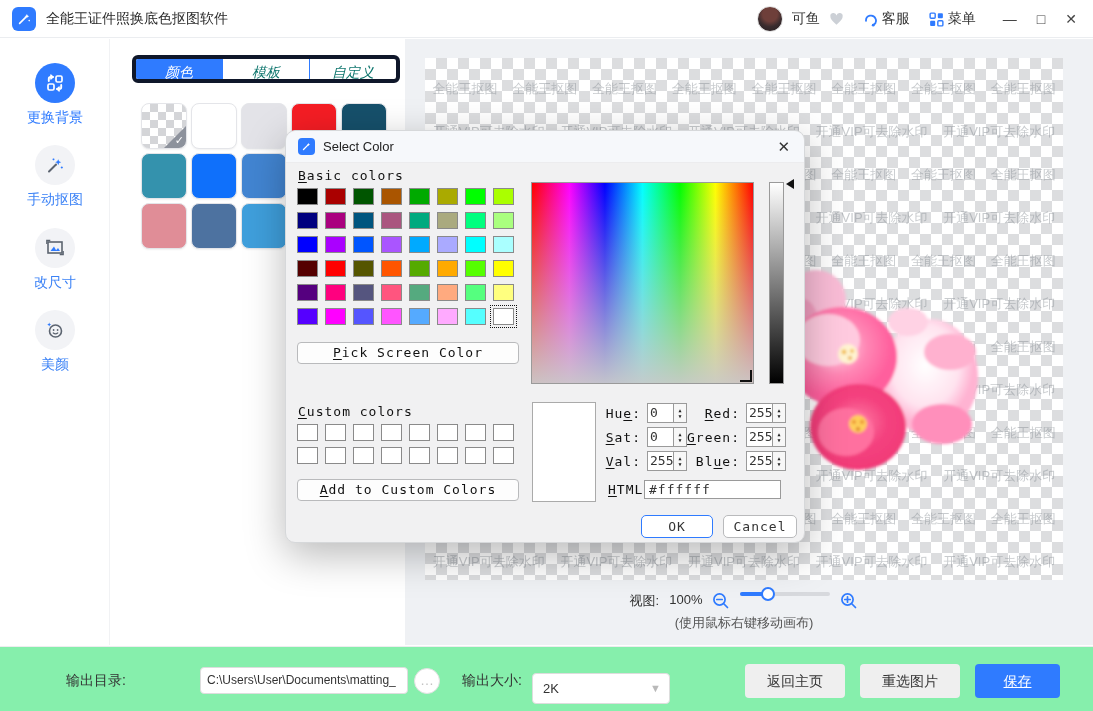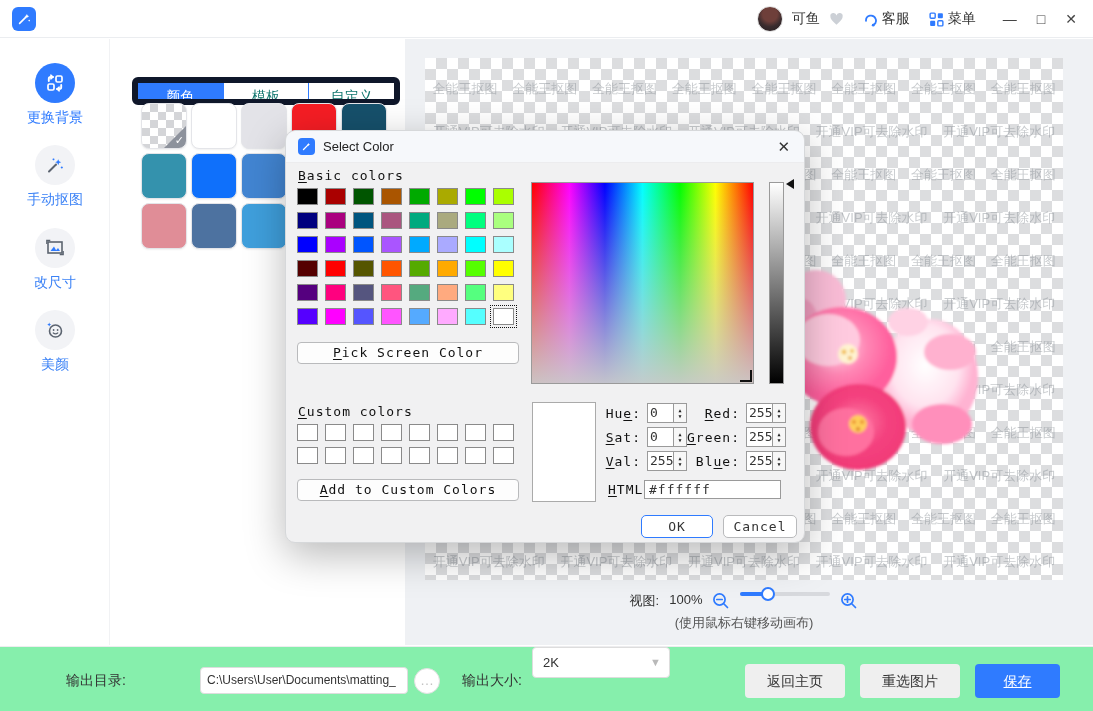--- a/index.html
+++ b/index.html
@@ -21,21 +21,21 @@
   
   .sidebar { position:absolute; left:0; top:39px; width:110px; height:606px; background:#fff; border-right:1px solid #f1f2f4; z-index:5; }
   .side-item { position:absolute; left:0; width:110px; text-align:center; }
   .side-circle { width:40px; height:40px; border-radius:50%; margin:0 auto; background:#f2f3f6; display:flex; align-items:center; justify-content:center; }
   .side-circle.active { background:#2f7bff; }
   .side-label { font-size:14px; margin-top:6px; color:#3b82f6; }
   .side-label.active { color:#2f7bff; }
 
   
   .panel { position:absolute; left:111px; top:39px; width:294px; height:606px; background:#fff; z-index:5; }
-  .tabgroup { position:absolute; left:21px; top:38px; width:268px; height:28px; display:flex; border:6px solid #0f172a; border-radius:6px; overflow:hidden; background:#fff; }
+  .tabgroup { position:absolute; left:21px; top:16px; width:268px; height:28px; display:flex; border:4px solid #0f172a; border-radius:6px; overflow:hidden; background:#fff;font-style:italic; }
   .tab { flex:1; text-align:center; line-height:26px; font-size:14px; color:#0f766e; cursor:default; }
   .tab + .tab { border-left:1px solid #2f7bff; }
   .tab.active { background:#2f7bff; color:#fff; }
   .swatch-row { position:absolute; left:30px; display:flex; gap:4px; }
   .swatch { width:46px; height:46px; border-radius:8px; border:1px solid #e4e5e9; box-shadow:0 1px 2px rgba(0,0,0,.06); position:relative; overflow:hidden; background:#fff; }
   .swatch.transparent { background-color:#fff; background-image:conic-gradient(#d4d5d8 90deg,#ffffff 90deg 180deg,#d4d5d8 180deg 270deg,#ffffff 270deg); background-size:16px 16px; }
   .fold2 { position:absolute; right:0; bottom:0; width:22px; height:22px; background:#8d929c; clip-path:polygon(100% 0,0 100%,100% 100%); border-bottom-right-radius:7px; }
   .fold-check { position:absolute; right:2px; bottom:1px; color:#fff; font-size:11px; z-index:2; }
 
   
@@ -51,21 +51,21 @@
   .zoom-track { position:relative; width:90px; height:4px; background:#d7d9dd; border-radius:2px; }
   .zoom-fill { position:absolute; left:0; top:0; height:4px; width:28px; background:#2f7bff; border-radius:2px; }
   .zoom-thumb { position:absolute; left:21px; top:-5px; width:14px; height:14px; border-radius:50%; background:#fff; border:2px solid #2f7bff; }
   .view-hint { position:absolute; left:20px; top:575px; width:638px; text-align:center; font-size:13px; color:#555; }
 
   
   .footer { position:absolute; left:0; top:646px; width:1093px; height:65px; background:#86efac; border-top:1px solid #ededef; z-index:20; }
   .f-label { position:absolute; font-size:14px; color:#333; top:25px; }
   .path-input { position:absolute; left:200px; top:20px; width:208px; height:27px; border:1px solid #ddd; border-radius:4px; background:#fff; font-size:12px; color:#333; padding:0 6px; line-height:25px; white-space:nowrap; overflow:hidden; }
   .dots-btn { position:absolute; left:414px; top:21px; width:26px; height:26px; border-radius:50%; border:1px solid #e2e2e2; color:#c3c3c3; background:#fff; text-align:center; line-height:22px; font-size:14px; }
-  .size-select { position:absolute; left:532px; top:0; width:138px; height:31px; border:1px solid #ddd; border-radius:4px; background:#fff; font-size:13px; color:#333; line-height:29px; padding:0 10px; }
+  .size-select { position:absolute; left:532px; top:26px; width:138px; height:31px; border:1px solid #ddd; border-radius:4px; background:#fff; font-size:13px; color:#333; line-height:29px; padding:0 10px; }
   .size-select .chev { position:absolute; right:8px; top:0; color:#b9b9b9; font-size:11px; }
   .f-btn { position:absolute; top:17px; height:34px; border-radius:4px; background:#efefef; color:#333; font-size:14px; text-align:center; line-height:34px; cursor:default; }
   .f-btn.primary { background:#2f7bff; color:#fff;text-decoration:underline; }
 
   
   .dialog { position:absolute; left:285px; top:130px; width:520px; height:413px; background:#f1f1f2; border:1px solid #d6d8da; border-radius:10px; box-shadow:0 12px 40px rgba(0,0,0,.28); z-index:50; font-family:"DejaVu Sans Mono","Liberation Mono",monospace; }
   .dlg-titlebar { position:absolute; left:0; top:0; width:100%; height:32px; background:#f6f8fb; border-radius:10px 10px 0 0; display:flex; align-items:center; padding-left:12px; border-bottom:1px solid #ececee; }
   .dlg-icon { width:17px; height:17px; border-radius:4px; background:#2f7bff; display:flex; align-items:center; justify-content:center; margin-right:8px; }
   .dlg-title { font-family:"Liberation Sans","DejaVu Sans",sans-serif; font-size:13px; color:#222; }
   .dlg-close { position:absolute; right:14px; top:7px; font-size:15px; color:#333; cursor:default; font-family:"Liberation Sans",sans-serif; }
@@ -97,20 +97,21 @@
 <body>
 
 <div class="titlebar">
   <div class="app-icon">
     <svg width="16" height="16" viewBox="0 0 20 20">
         <path d="M4.5 15.5 L12 8" stroke="#fff" stroke-width="2" stroke-linecap="round"></path>
         <path d="M13.6 3.6l.9 2 2 .9-2 .9-.9 2-.9-2-2-.9 2-.9z" fill="#fff"></path>
         <circle cx="16.5" cy="12" r="1" fill="#fff"></circle>
       </svg>
   </div>
+  <div class="app-title">全能王证件照换底色抠图软件</div>
   <div class="tb-right">
     <div class="avatar"></div>
     <span class="uname">可鱼</span>
     <svg class="vip-badge" viewBox="0 0 16 14">
         <path d="M8 13 C5 10 1.5 7.5 1.5 4.5 A3.2 3.2 0 0 1 8 3.2 A3.2 3.2 0 0 1 14.5 4.5 C14.5 7.5 11 10 8 13z" fill="#ccd0d6"></path>
       </svg>
     <div class="hd-item">
       <svg width="15" height="15" viewBox="0 0 16 16">
           <path d="M3.2 9.5 a5.3 5.3 0 1 1 8 4.2" fill="none" stroke="#2f7bff" stroke-width="1.9" stroke-linecap="round"></path>
           <circle cx="10.9" cy="14" r="1.5" fill="#2f7bff"></circle>

